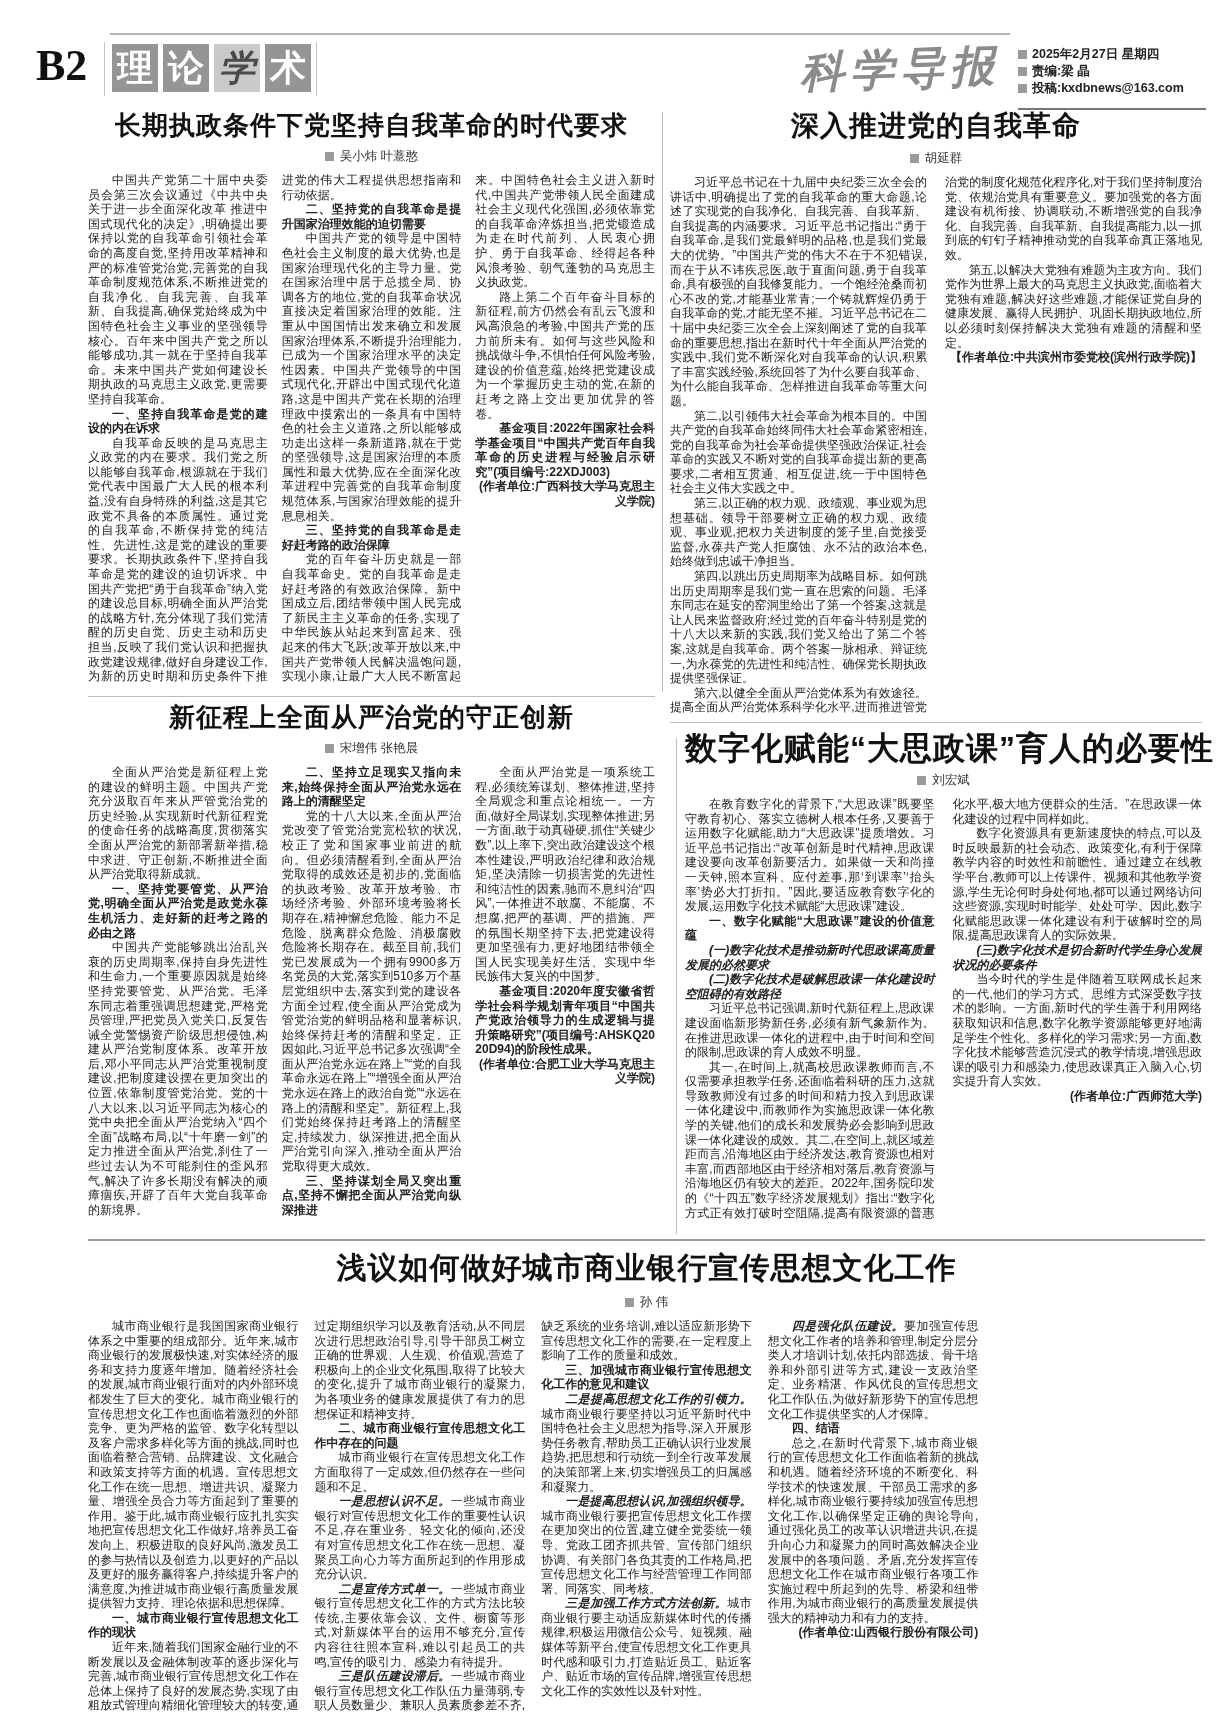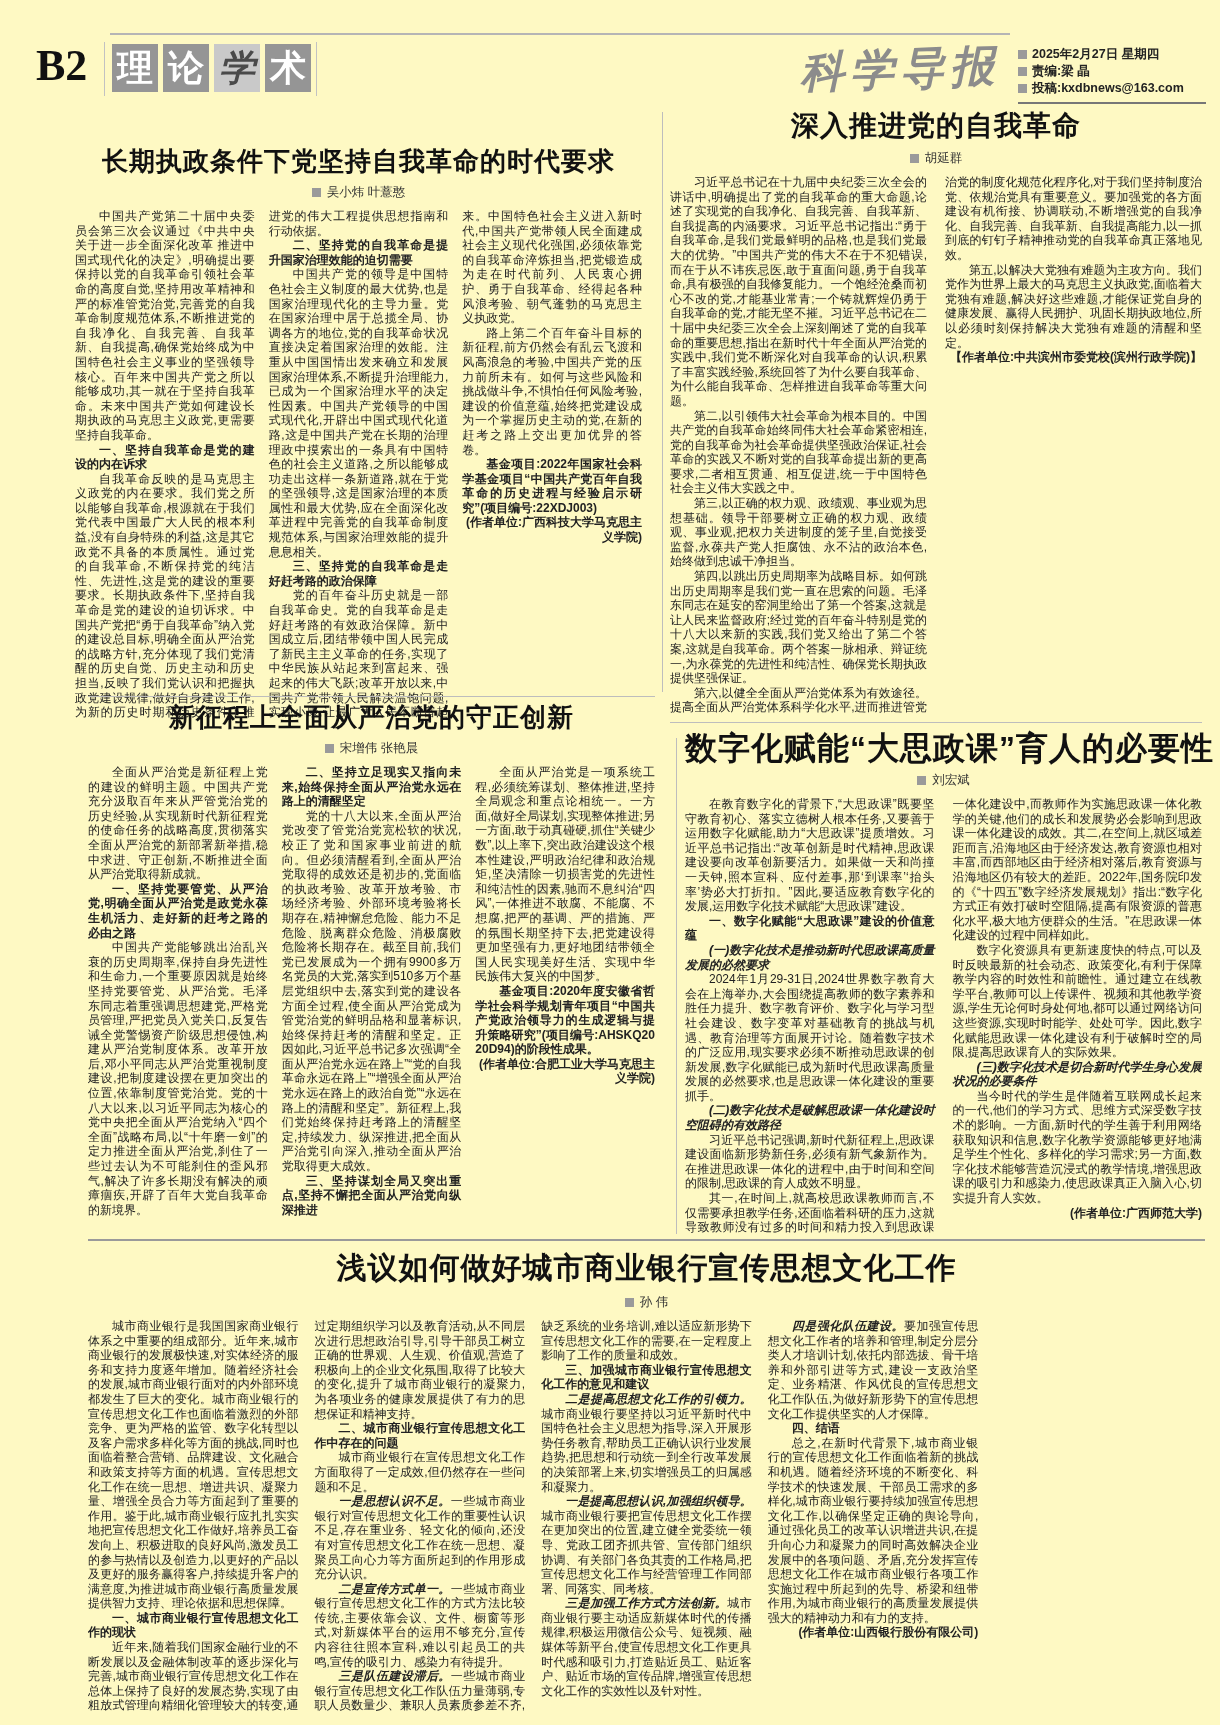--- a/index.html
+++ b/index.html
@@ -1,31 +1,31 @@
 <!DOCTYPE html>
 <html><head>
 <meta charset="utf-8">
 <style>
   html,body{margin:0;padding:0;background:#e9e9e9;}
-  .page{position:relative;width:1220px;height:1725px;background:#fef9c3;margin:0 auto;overflow:hidden;
+  .page{position:relative;width:1220px;height:1725px;background:#ffffff;margin:0 auto;overflow:hidden;
         font-family:"Liberation Sans","DejaVu Sans",sans-serif;color:#1c1c1c;}
   
   .hairline-top{position:absolute;left:110px;top:33px;width:900px;height:2px;background:#b5b5b5;}
   .edition{position:absolute;left:36px;top:40px;font-family:"Liberation Serif","DejaVu Serif",serif;
            font-size:44px;font-weight:bold;color:#111;}
   .sec-rule-l{position:absolute;left:104px;top:42px;width:1px;height:54px;background:#c2c2c2;}
   .sec-rule-r{position:absolute;left:316px;top:42px;width:1px;height:54px;background:#c2c2c2;}
   .sec-blocks{position:absolute;left:112px;top:44px;display:flex;gap:5px;}
   .sec-char{width:46px;height:48px;background:#959595;color:#fff;font-size:36px;font-weight:bold;
             display:flex;align-items:center;justify-content:center;}
   .sec-char.alt{background:#c9c9c9;color:#4a4a4a;font-family:"DejaVu Serif",serif;font-style:italic;}
   .masthead{position:absolute;left:790px;top:40px;width:220px;text-align:center;
             font-family:"DejaVu Serif","Liberation Serif",serif;font-style:italic;font-weight:bold;
             font-size:44px;color:#8c8c8c;letter-spacing:6px;transform:rotate(-2deg);}
-  .infobox{position:absolute;left:1018px;top:46px;width:188px;border-bottom:2px solid #777;padding-bottom:5px;}
+  .infobox{position:absolute;left:1018px;top:46px;width:188px;border-bottom:2px solid #777;padding-bottom:11px;}
   .inforow{display:flex;align-items:center;gap:5px;font-size:12.5px;font-weight:bold;color:#222;
            line-height:17px;white-space:nowrap;}
   .sq{display:inline-block;width:9px;height:9px;background:#9a9a9a;flex:0 0 auto;}
   
   .article{position:absolute;}
   .headline{margin:0;text-align:center;font-weight:bold;color:#111;letter-spacing:1px;white-space:nowrap;}
   .h26{font-size:26px;line-height:34px;}
   .h28{font-size:28px;line-height:36px;}
   .h27{font-size:32px;line-height:36px;}
   .h30{font-size:30px;line-height:40px;}
@@ -74,21 +74,21 @@
         <span class="sq"></span>
         <span>责编:梁 晶</span>
       </div>
       <div class="inforow">
         <span class="sq"></span>
         <span>投稿:kxdbnews@163.com</span>
       </div>
     </div>
   </header>
 
-  <section class="article" style="left:75px;top:108px;width:567px;margin-top:36px;">
+  <section class="article" style="left:88px;top:108px;width:567px;">
     <h1 class="headline h26">长期执政条件下党坚持自我革命的时代要求</h1>
     <div class="byline">
       <span class="sq"></span>
       <span>吴小炜 叶薏憨</span>
     </div>
     <div class="body cols3" style="height:524px;">
         <p class="t-p">中国共产党第二十届中央委员会第三次会议通过《中共中央关于进一步全面深化改革 推进中国式现代化的决定》,明确提出要保持以党的自我革命引领社会革命的高度自觉,坚持用改革精神和严的标准管党治党,完善党的自我革命制度规范体系,不断推进党的自我净化、自我完善、自我革新、自我提高,确保党始终成为中国特色社会主义事业的坚强领导核心。百年来中国共产党之所以能够成功,其一就在于坚持自我革命。未来中国共产党如何建设长期执政的马克思主义政党,更需要坚持自我革命。</p>
         <p class="t-h">一、坚持自我革命是党的建设的内在诉求</p>
         <p class="t-p">自我革命反映的是马克思主义政党的内在要求。我们党之所以能够自我革命,根源就在于我们党代表中国最广大人民的根本利益,没有自身特殊的利益,这是其它政党不具备的本质属性。通过党的自我革命,不断保持党的纯洁性、先进性,这是党的建设的重要要求。长期执政条件下,坚持自我革命是党的建设的迫切诉求。中国共产党把“勇于自我革命”纳入党的建设总目标,明确全面从严治党的战略方针,充分体现了我们党清醒的历史自觉、历史主动和历史担当,反映了我们党认识和把握执政党建设规律,做好自身建设工作,为新的历史时期和历史条件下推进党的伟大工程提供思想指南和行动依据。</p>
         <p class="t-h">二、坚持党的自我革命是提升国家治理效能的迫切需要</p>
@@ -144,21 +144,20 @@
   <section class="article" style="left:685px;top:730px;width:517px;">
     <h1 class="headline h27">数字化赋能“大思政课”育人的必要性</h1>
     <div class="byline">
       <span class="sq"></span>
       <span>刘宏斌</span>
     </div>
     <div class="body cols2" style="height:444px;">
         <p class="t-p">在教育数字化的背景下,“大思政课”既要坚守教育初心、落实立德树人根本任务,又要善于运用数字化赋能,助力“大思政课”提质增效。习近平总书记指出:“改革创新是时代精神,思政课建设要向改革创新要活力。如果做一天和尚撞一天钟,照本宣科、应付差事,那‘到课率’‘抬头率’势必大打折扣。”因此,要适应教育数字化的发展,运用数字化技术赋能“大思政课”建设。</p>
         <p class="t-h">一、数字化赋能“大思政课”建设的价值意蕴</p>
         <p class="t-hi">(一)数字化技术是推动新时代思政课高质量发展的必然要求</p>
-        <p class="t-p">2024年1月29-31日,2024世界数字教育大会在上海举办,大会围绕提高教师的数字素养和胜任力提升、数字教育评价、数字化与学习型社会建设、数字变革对基础教育的挑战与机遇、教育治理等方面展开讨论。随着数字技术的广泛应用,现实要求必须不断推动思政课的创新发展,数字化赋能已成为新时代思政课高质量发展的必然要求,也是思政课一体化建设的重要抓手。</p>
         <p class="t-hi">(二)数字化技术是破解思政课一体化建设时空阻碍的有效路径</p>
         <p class="t-p">习近平总书记强调,新时代新征程上,思政课建设面临新形势新任务,必须有新气象新作为。在推进思政课一体化的进程中,由于时间和空间的限制,思政课的育人成效不明显。</p>
         <p class="t-p">其一,在时间上,就高校思政课教师而言,不仅需要承担教学任务,还面临着科研的压力,这就导致教师没有过多的时间和精力投入到思政课一体化建设中,而教师作为实施思政课一体化教学的关键,他们的成长和发展势必会影响到思政课一体化建设的成效。其二,在空间上,就区域差距而言,沿海地区由于经济发达,教育资源也相对丰富,而西部地区由于经济相对落后,教育资源与沿海地区仍有较大的差距。2022年,国务院印发的《“十四五”数字经济发展规划》指出:“数字化方式正有效打破时空阻隔,提高有限资源的普惠化水平,极大地方便群众的生活。”在思政课一体化建设的过程中同样如此。</p>
         <p class="t-p">数字化资源具有更新速度快的特点,可以及时反映最新的社会动态、政策变化,有利于保障教学内容的时效性和前瞻性。通过建立在线教学平台,教师可以上传课件、视频和其他教学资源,学生无论何时身处何地,都可以通过网络访问这些资源,实现时时能学、处处可学。因此,数字化赋能思政课一体化建设有利于破解时空的局限,提高思政课育人的实际效果。</p>
         <p class="t-hi">(三)数字化技术是切合新时代学生身心发展状况的必要条件</p>
         <p class="t-p">当今时代的学生是伴随着互联网成长起来的一代,他们的学习方式、思维方式深受数字技术的影响。一方面,新时代的学生善于利用网络获取知识和信息,数字化教学资源能够更好地满足学生个性化、多样化的学习需求;另一方面,数字化技术能够营造沉浸式的教学情境,增强思政课的吸引力和感染力,使思政课真正入脑入心,切实提升育人实效。</p>
         <p class="t-author">(作者单位:广西师范大学)</p>
       </div>
   </section>
 

